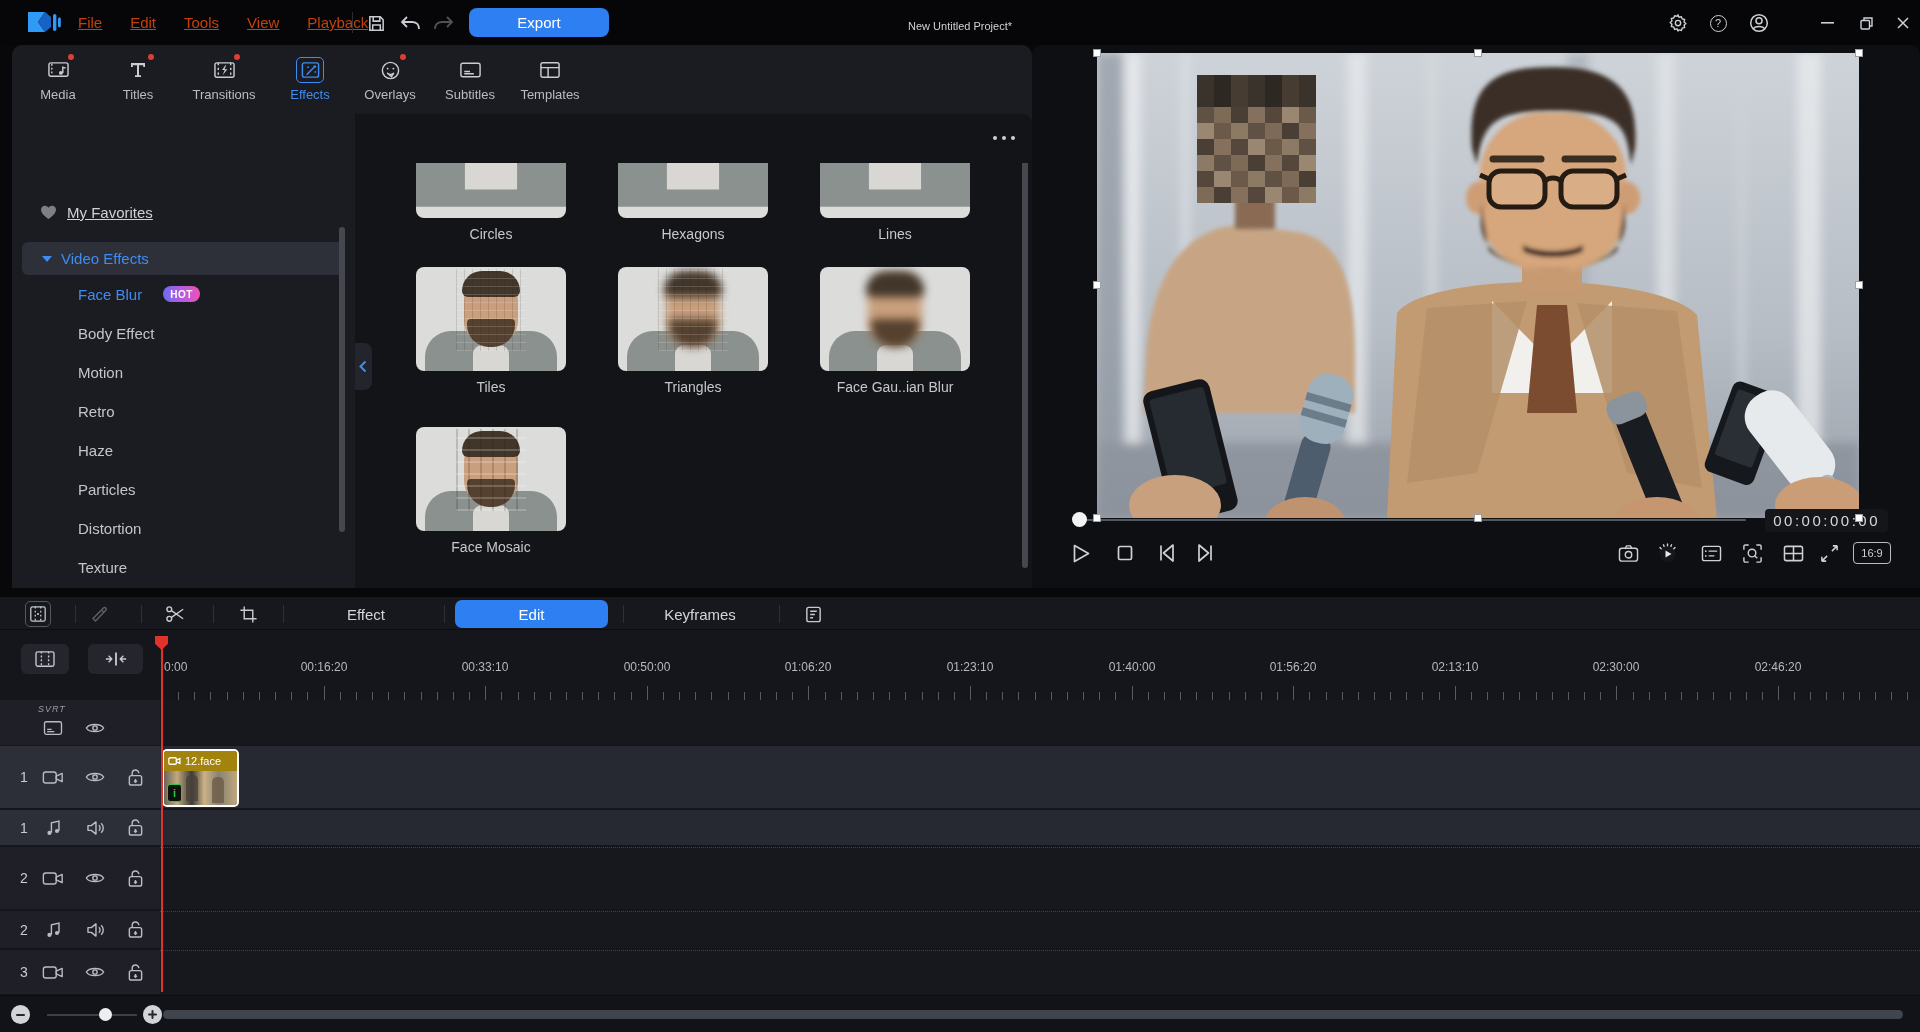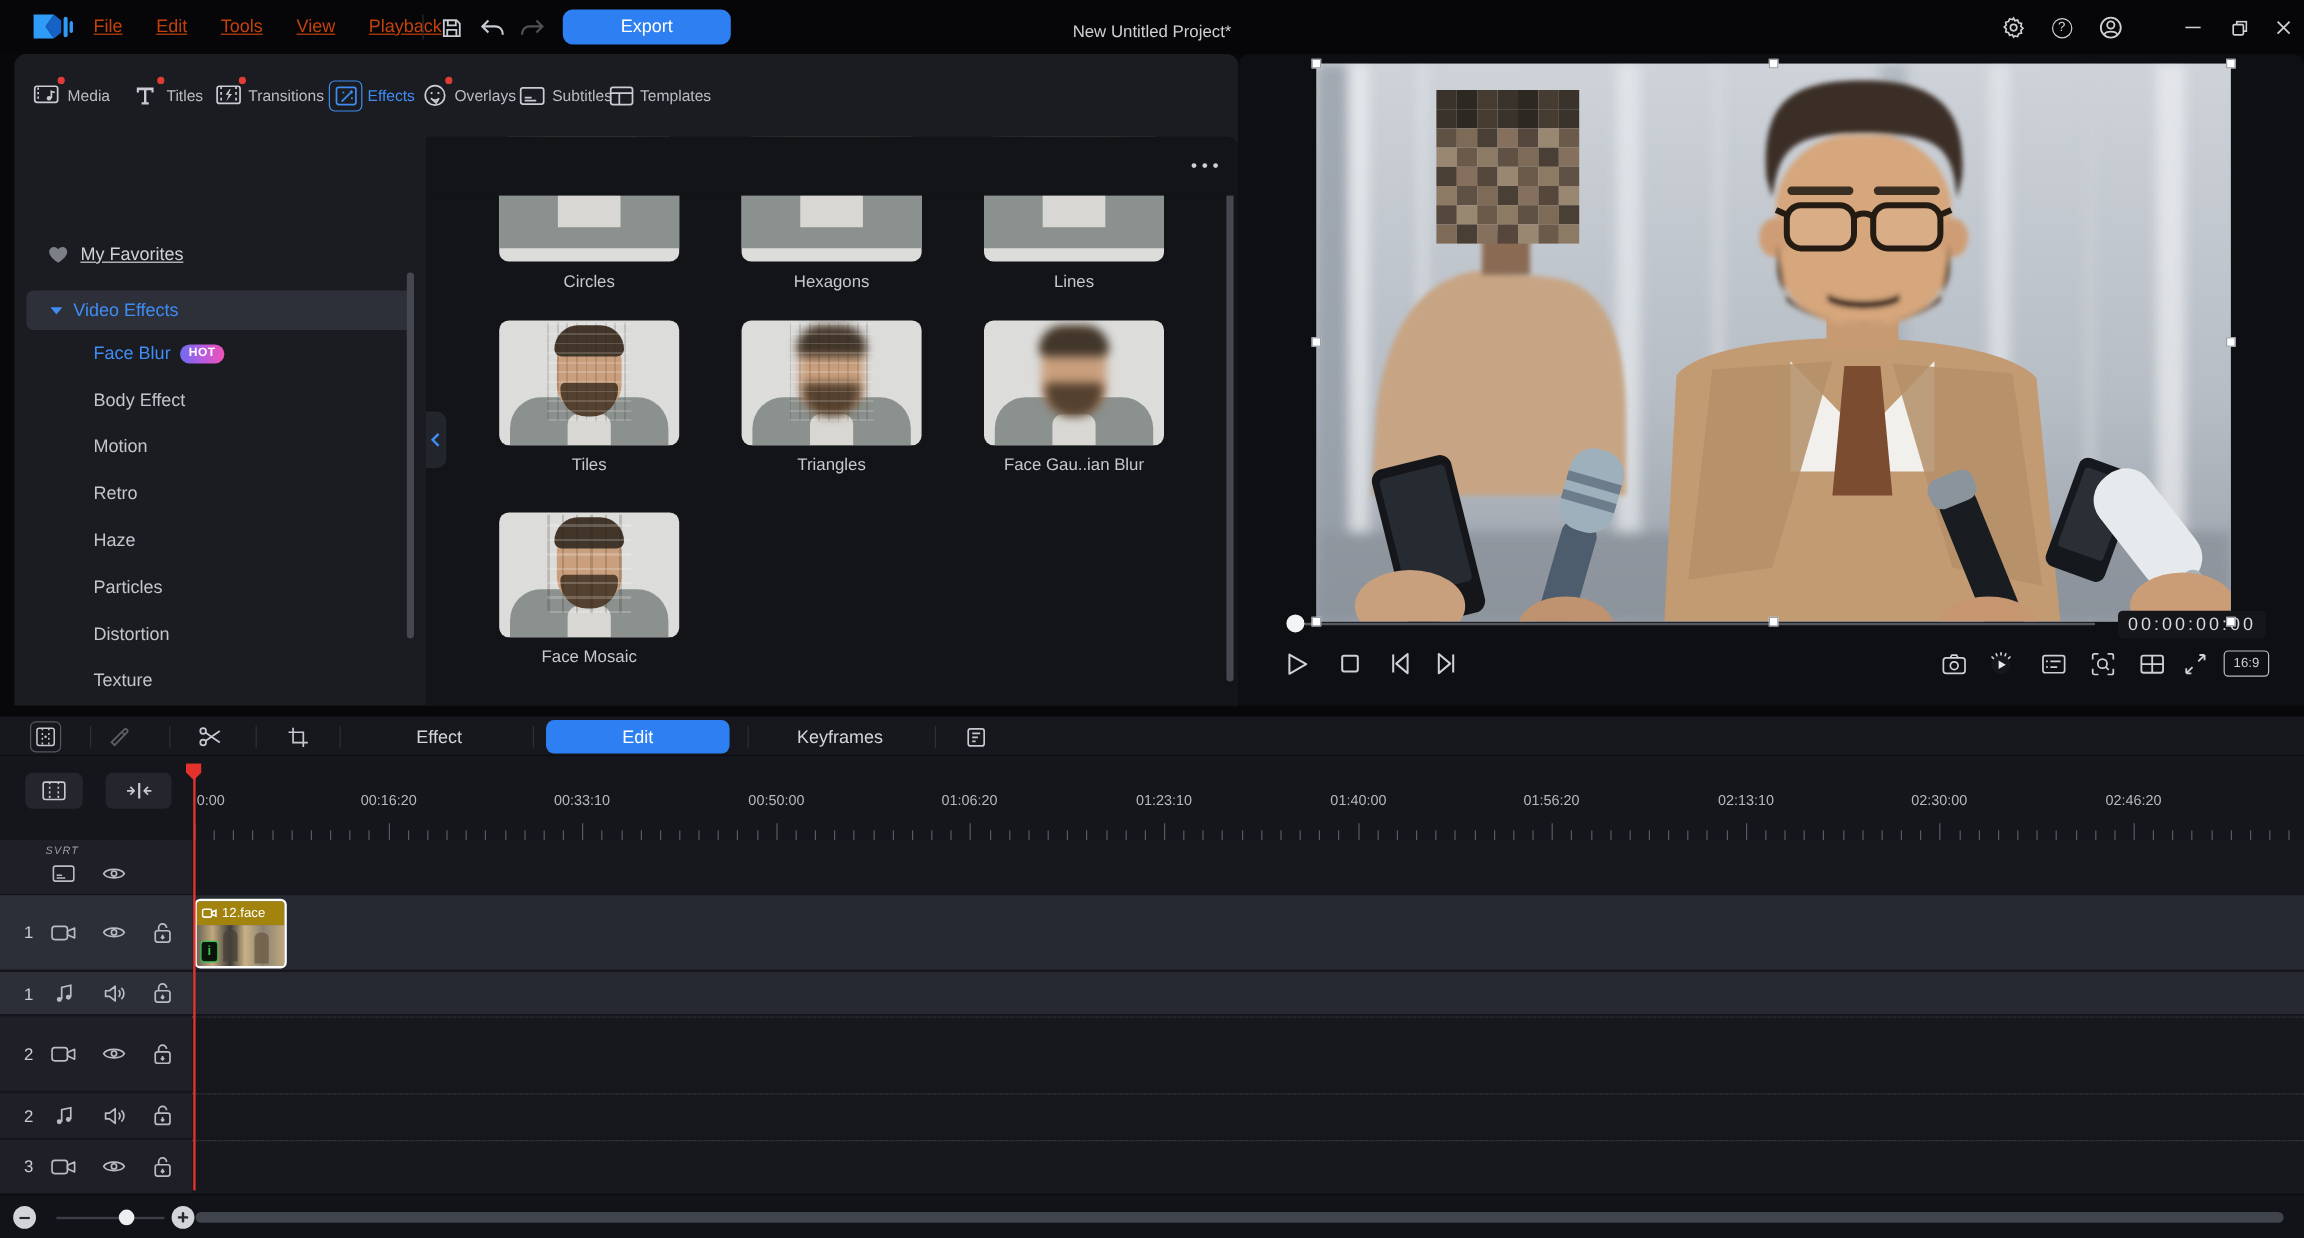--- a/index.html
+++ b/index.html
@@ -9,40 +9,40 @@
   .abs { position:absolute; }
   svg { display:block; }
 
   
   .topbar { position:absolute; left:0; top:0; width:1920px; height:45px; background:#060608; }
   .menu-group { position:absolute; left:78px; top:0; height:45px; display:flex; align-items:center; gap:28px; }
   .menu-item { font-size:15px; color:#c2410c; cursor:default;text-decoration:underline; }
   .tb-sep { position:absolute; left:352px; top:12px; width:1px; height:21px; background:#2c2d31; }
   .tb-icon { position:absolute; top:11px; width:24px; height:24px; display:flex; align-items:center; justify-content:center; }
   .export-btn { position:absolute; left:469px; top:8px; width:140px; height:29px; background:#2e7ff2; border-radius:8px; color:#fff; font-size:15px; display:flex; align-items:center; justify-content:center; }
-  .proj-title { position:absolute; left:760px; top:0; width:400px; height:52px; display:flex; align-items:center; justify-content:center; font-size:14px; color:#cfd1d5; }
+  .proj-title { position:absolute; left:760px; top:0; width:400px; height:52px; display:flex; align-items:center; justify-content:center; font-size:11px; color:#cfd1d5; }
   .win-ctl { position:absolute; top:11px; width:24px; height:24px; display:flex; align-items:center; justify-content:center; }
   .help-circle { width:17px; height:17px; border:1.5px solid #cdd0d5; border-radius:50%; display:flex; align-items:center; justify-content:center; font-size:11px; color:#cdd0d5; }
 
   
   .left-panel { position:absolute; left:12px; top:45px; width:1020px; height:543px; background:#1b1c21; border-radius:10px 10px 0 0; }
   .tabbar { position:absolute; left:0; top:0; width:1020px; height:69px; display:flex; align-items:center; padding-left:6px; }
-  .ptab { position:relative; width:80px; height:60px; display:flex; align-items:center; justify-content:center; gap:4px; }
+  .ptab { position:relative; width:80px; height:60px; display:flex; flex-direction:column; align-items:center; justify-content:center; gap:4px; }
   .ptab.wide { width:92px; }
   .ptab .icon-box { position:relative; width:28px; height:26px; display:flex; align-items:center; justify-content:center; border-radius:5px; }
   .ptab.active .icon-box { border:1.5px solid #3f8cf3; }
   .ptab .tlabel { font-size:13px; color:#b9bcc2; }
   .ptab.active .tlabel { color:#3f8cf3; }
   .red-dot { position:absolute; right:-2px; top:-3px; width:6px; height:6px; border-radius:50%; background:#e03c36; }
 
   .sidebar { position:absolute; left:0; top:69px; width:343px; height:474px; }
   .side-row { position:absolute; display:flex; align-items:center; gap:10px; font-size:15px; color:#cfd1d6;text-decoration:underline; }
   .side-pill { position:absolute; left:10px; width:322px; height:33px; background:#2d3039; border-radius:6px; display:flex; align-items:center; gap:9px; padding-left:20px; font-size:15px; color:#3f8cf3; }
   .caret-down { width:0; height:0; border-left:5px solid transparent; border-right:5px solid transparent; border-top:6px solid #3f8cf3; }
-  .side-item { position:absolute; left:66px; font-size:15px; color:#c3c5cb; display:flex; align-items:center; gap:8px; }
+  .side-item { position:absolute; left:66px; font-size:15px; color:#c3c5cb; display:flex; align-items:flex-start; gap:21px; }
   .side-item.hot { color:#3f8cf3; }
   .hot-badge { background:linear-gradient(90deg,#6e6cf0,#b75ae0,#ef52b5); color:#fff; font-size:10px; font-weight:bold; border-radius:9px; padding:2.5px 7px; letter-spacing:.5px; }
   .scrollbar-v { position:absolute; width:6px; border-radius:3px; background:#45484f; }
 
   .effects-grid { position:absolute; left:343px; top:69px; width:677px; height:474px; background:#131418; border-radius:0 10px 0 0; overflow:hidden; }
   .search-strip { position:absolute; left:0; top:0; width:677px; height:49px; background:#131418; z-index:3; }
   .search-bar { position:absolute; left:37px; top:9px; width:497px; height:35px; background:#0e0f12; border-radius:6px; }
   .search-bar input { width:100%; height:100%; background:transparent; border:none; outline:none; color:#c9ccd2; font-size:14px; padding-left:16px; font-family:"Liberation Sans",sans-serif; }
   .search-bar input::placeholder { color:#8a8d93; }
   .more-dots { position:absolute; left:638px; top:22px; display:flex; gap:5px; }

